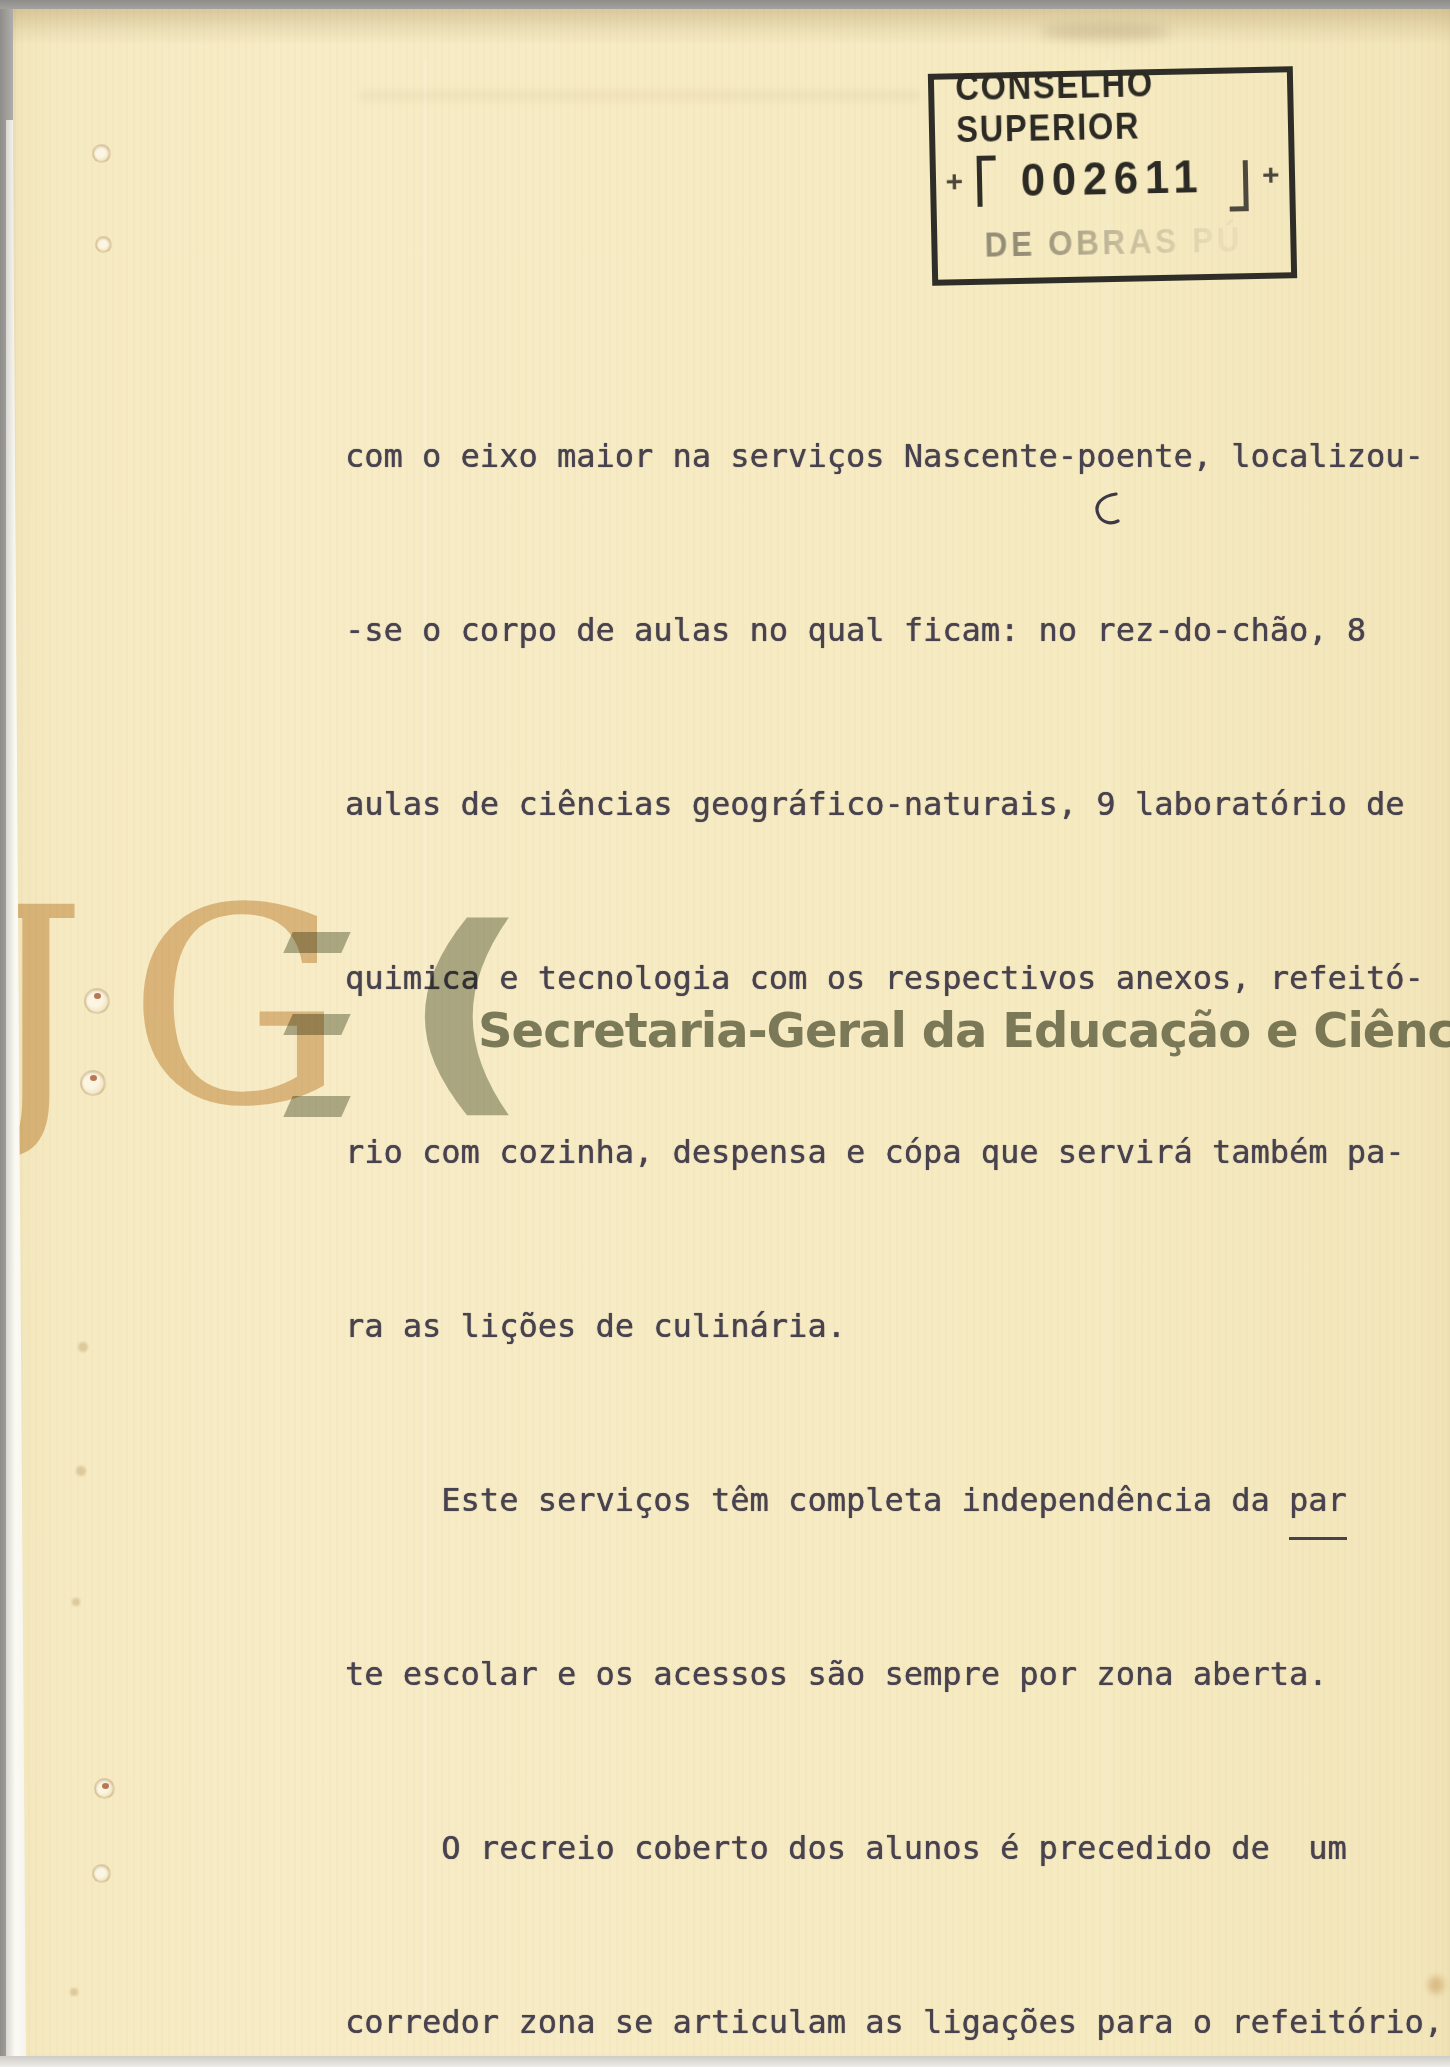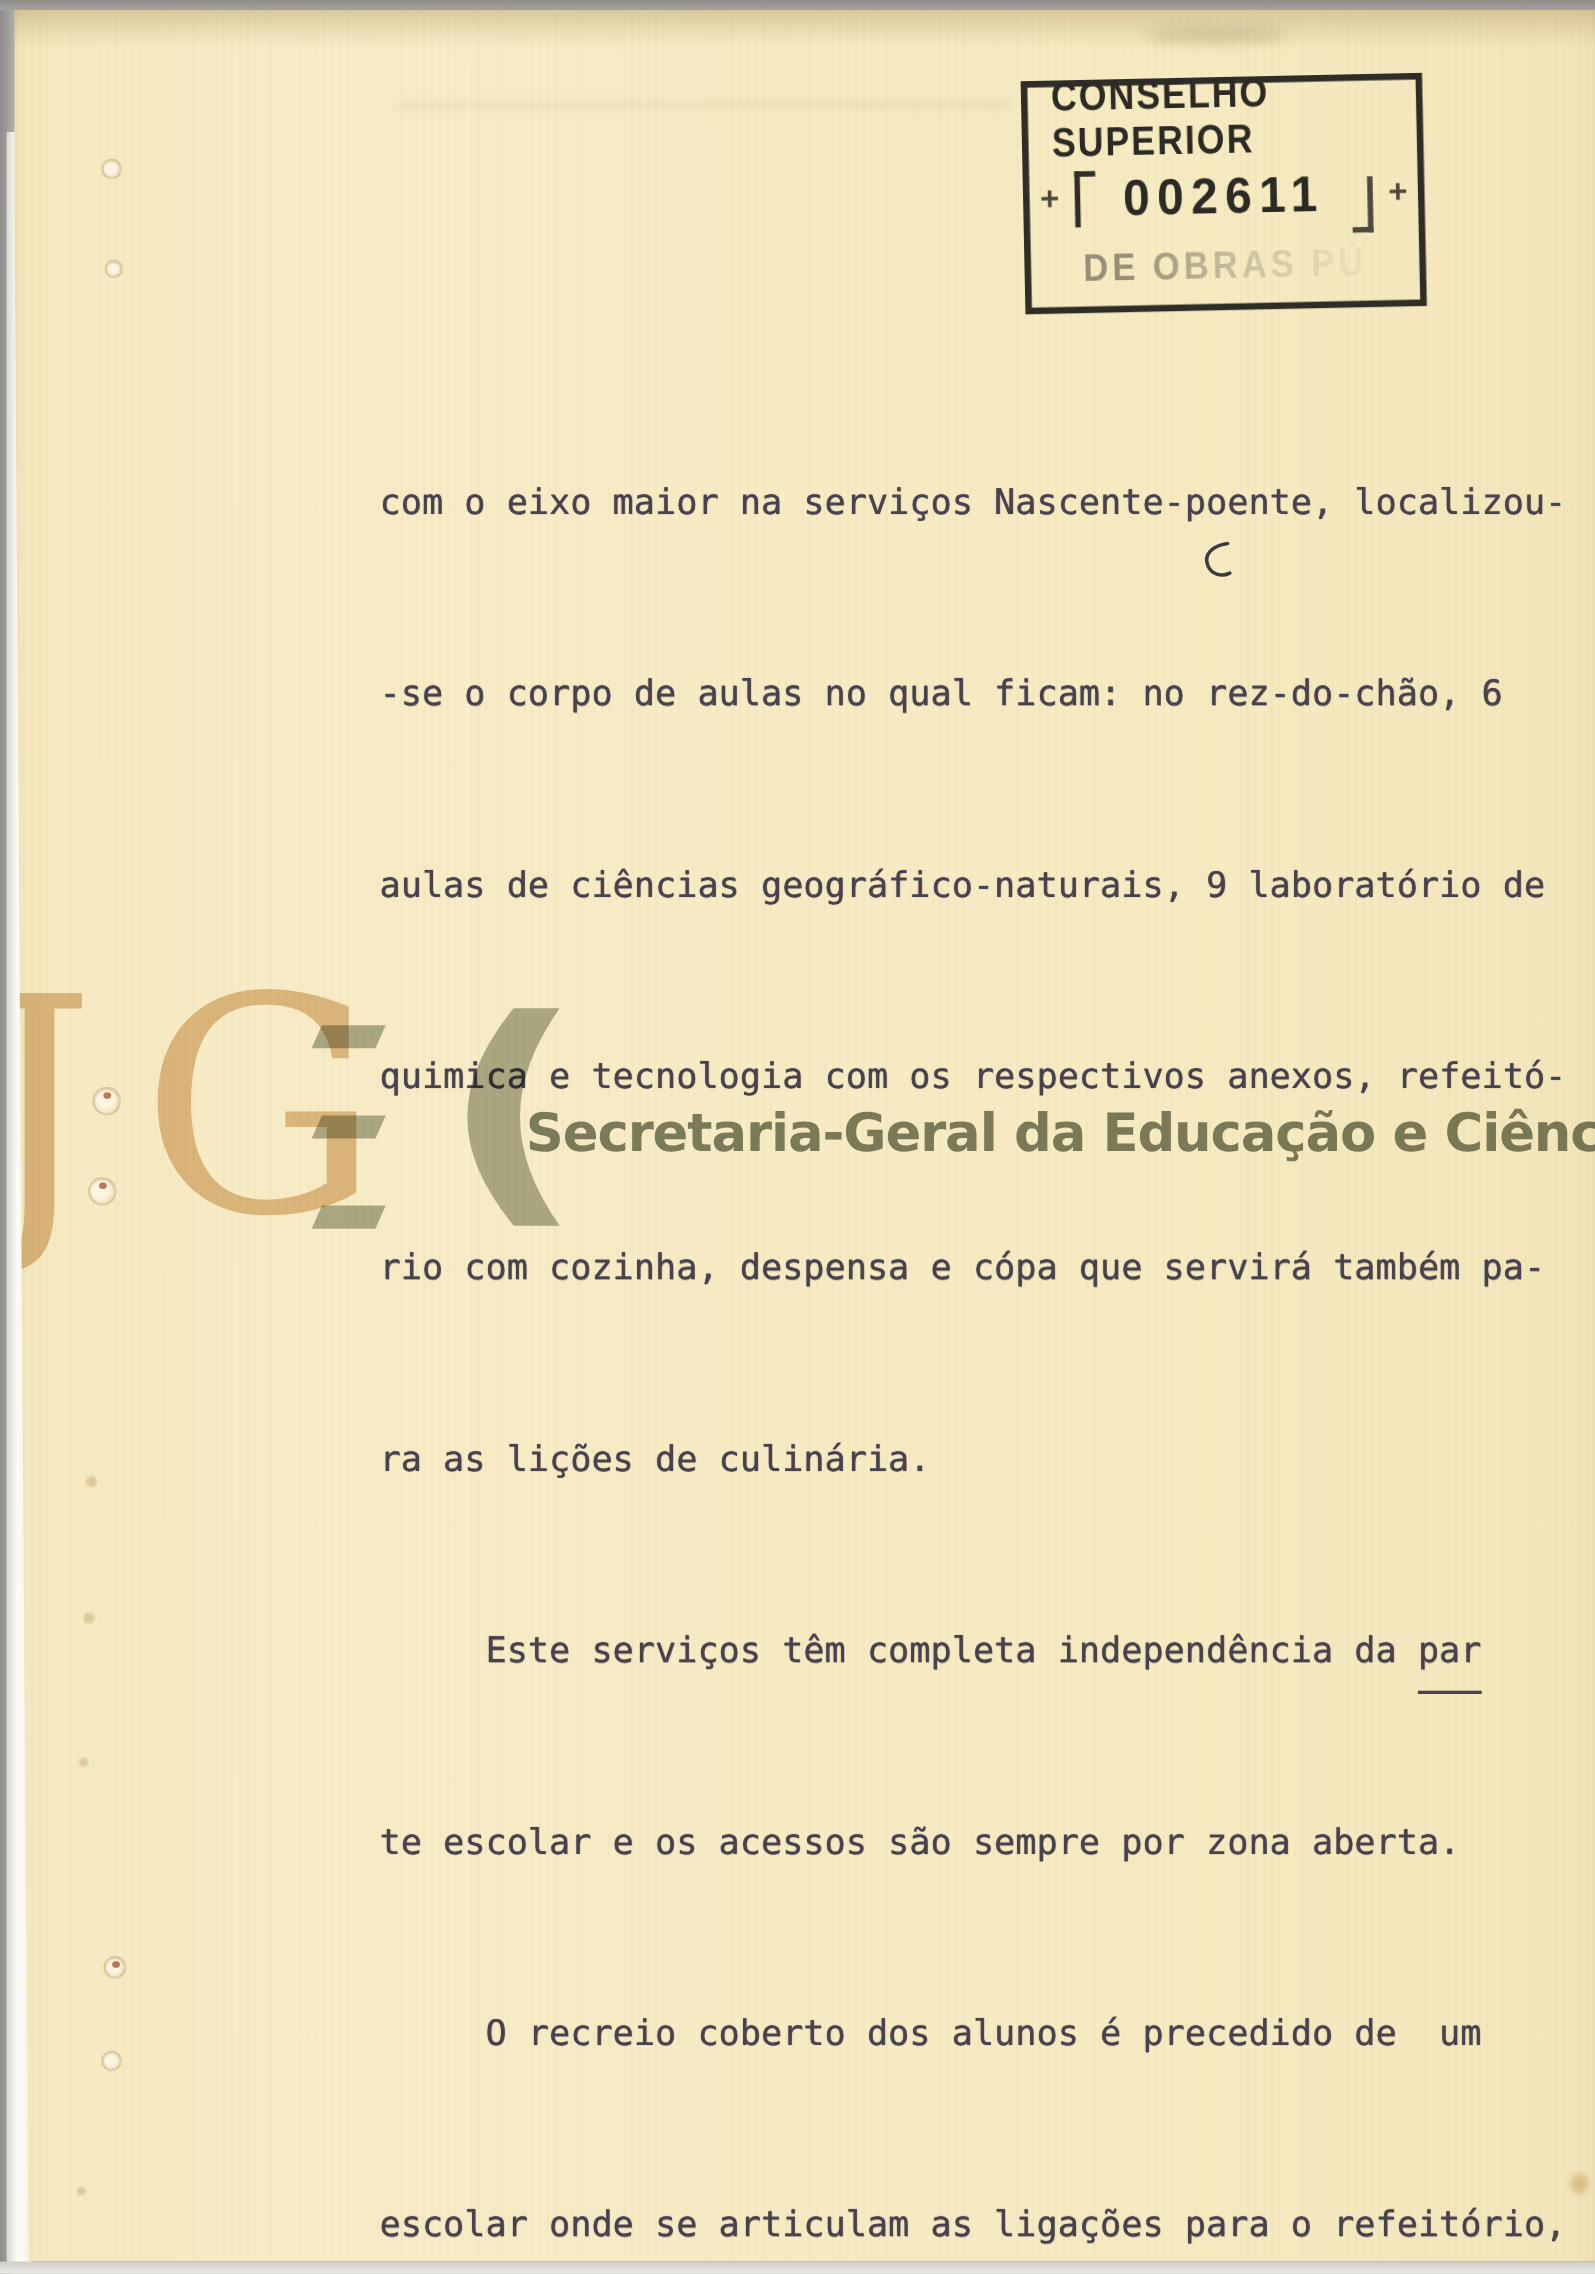--- a/index.html
+++ b/index.html
@@ -137,29 +137,29 @@
       <span class="brk-r"></span>
       <span class="stamp-plus">+</span>
     </div>
     <div class="stamp-row3">
       <span>DE OBRAS PÚ</span>
     </div>
   </div>
 
   <div class="typed">
     <div class="tl"><span>com o eixo maior na serviços Nascente-poente, localizou-</span></div>
-    <div class="tl"><span>-se o corpo de aulas no qual ficam: no rez-do-chão, 6</span></div>
+    <div class="tl"><span>-se o corpo de aulas no qual ficam: no rez-do-chão, 8</span></div>
     <div class="tl"><span>aulas de ciências geográfico-naturais, 9 laboratório de</span></div>
     <div class="tl"><span>quimica e tecnologia com os respectivos anexos, refeitó-</span></div>
     <div class="tl"><span>rio com cozinha, despensa e cópa que servirá também pa-</span></div>
     <div class="tl"><span>ra as lições de culinária.</span></div>
     <div class="tl"><span>     Este serviços têm completa independência da </span><span class="ul">par</span></div>
     <div class="tl"><span>te escolar e os acessos são sempre por zona aberta.</span></div>
     <div class="tl"><span>     O recreio coberto dos alunos é precedido de  um</span></div>
-    <div class="tl"><span>escolar onde se articulam as ligações para o refeitório,</span></div>
+    <div class="tl"><span>corredor zona se articulam as ligações para o refeitório,</span></div>
     
     
     
     
     
     
     
     
     
     

